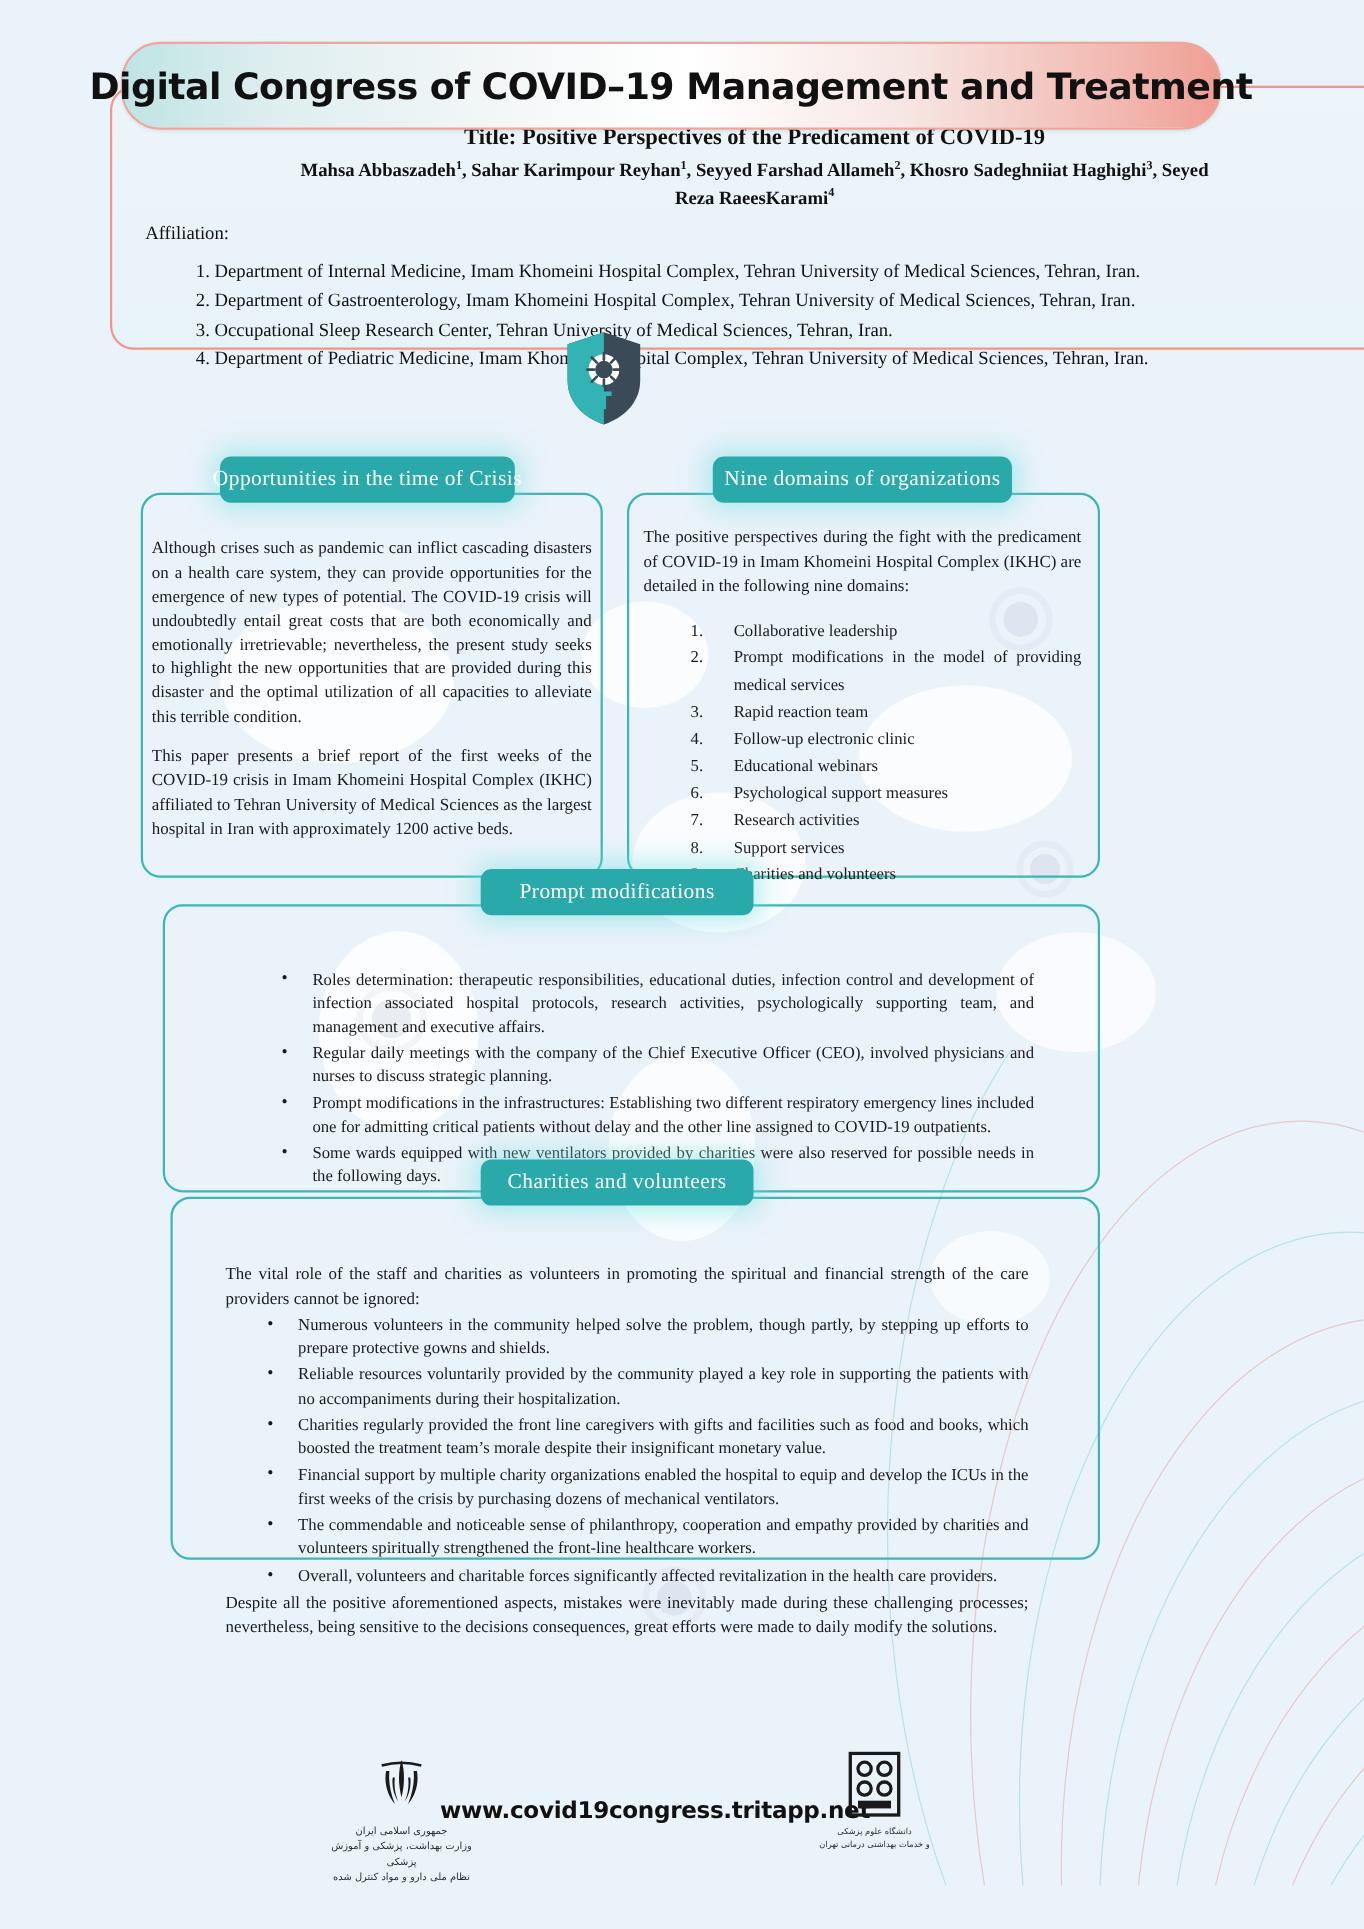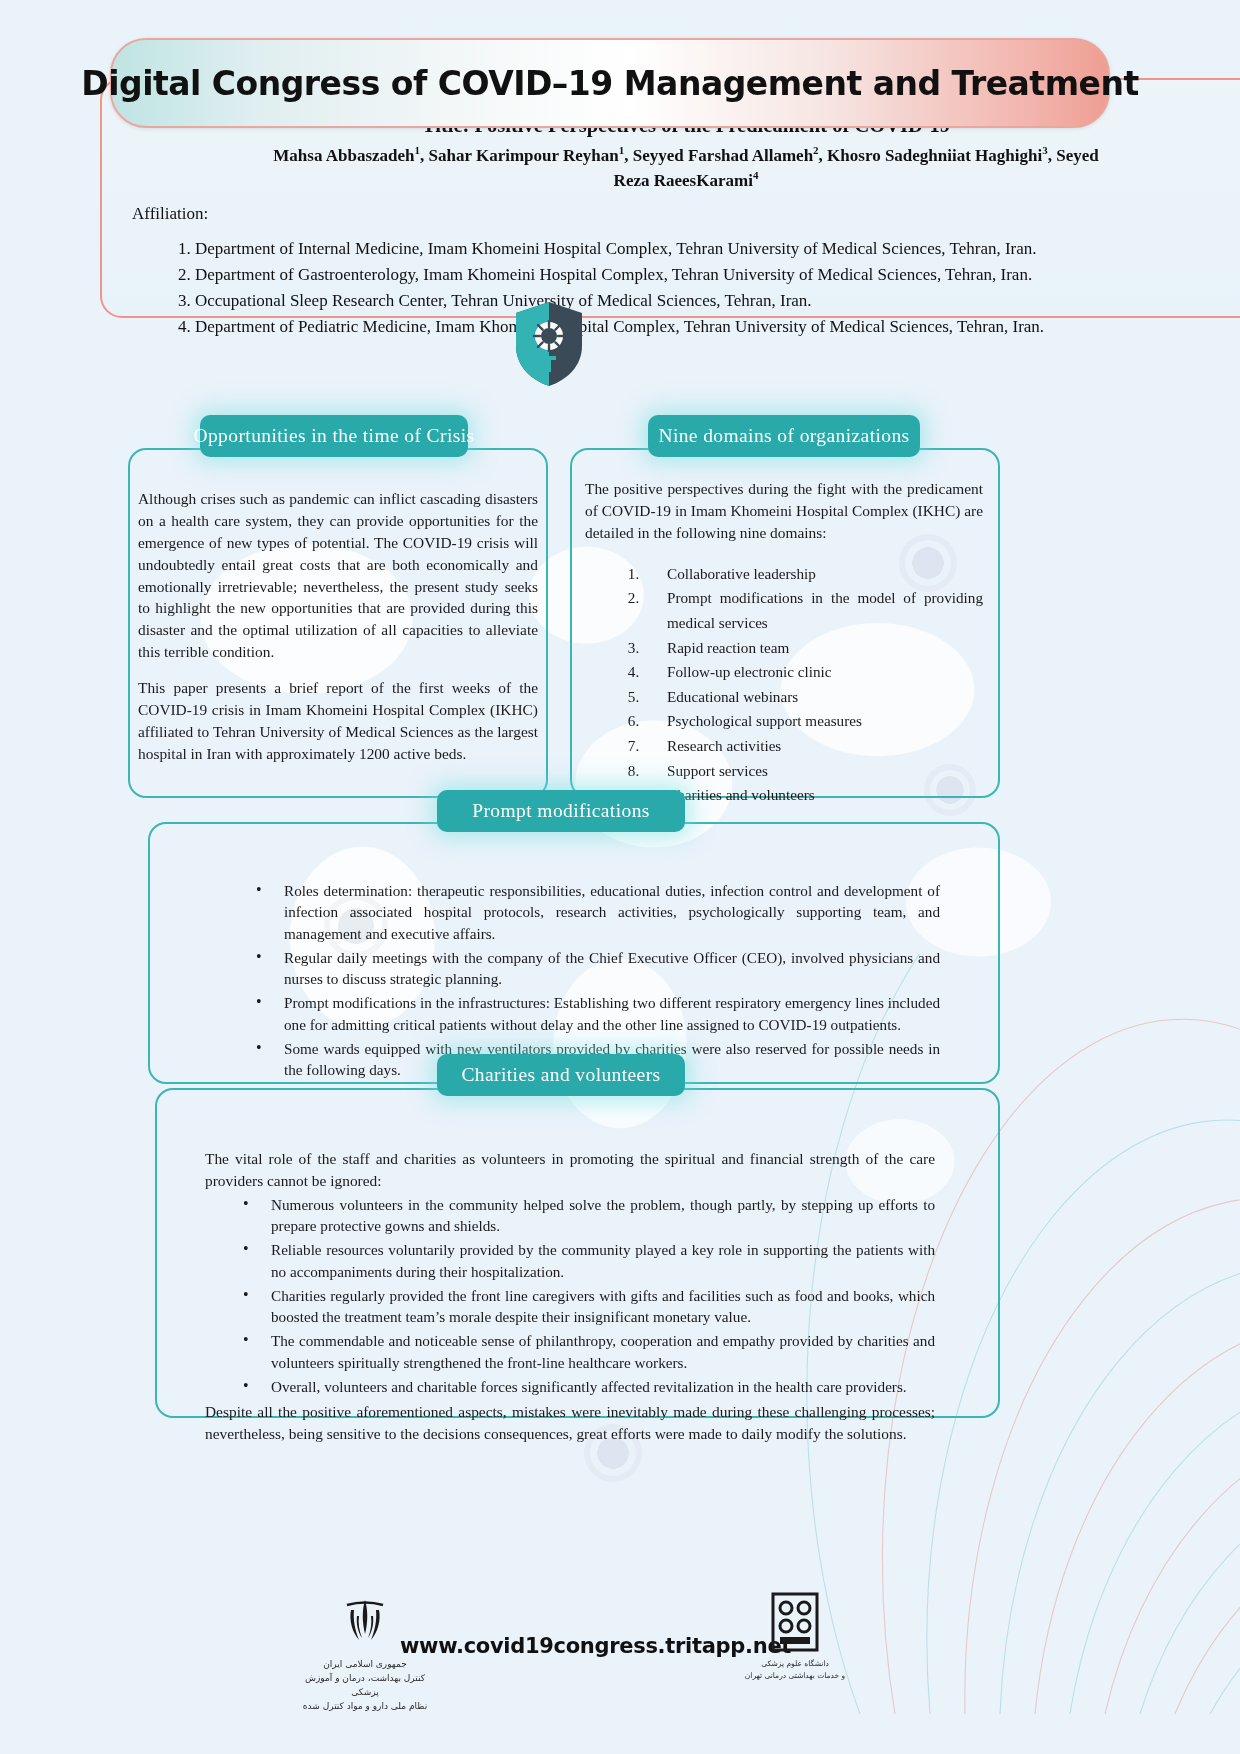--- a/index.html
+++ b/index.html
@@ -32,21 +32,21 @@
     overflow:hidden; opacity:.55;
   }
   .virus-ghost {
     position:absolute; border-radius:50%;
     background:radial-gradient(circle, rgba(190,200,215,.30) 0 48%, transparent 49%);
     box-shadow:0 0 0 6px rgba(190,200,215,.14);
   }
 
   
   .header-band {
-    position:absolute; left:110px; top:38px; width:1000px; height:90px;
+    position:absolute; left:110px; top:38px; width:1000px; height:80px;
     border-radius:36px;
     background:linear-gradient(90deg,#bfe4e3 0%, #dfeef0 14%, #f4f7f8 35%, #ffffff 52%, #f6e5e2 72%, #f2b5ad 92%, #ef9e93 100%);
     border:2px solid #e9a79d;
     display:flex; align-items:center; justify-content:center;
     box-shadow:0 1px 4px rgba(0,0,0,.10);
     z-index:5;
   }
   .header-band .title {
     font-family:"DejaVu Sans", sans-serif;
     font-weight:bold; font-size:33px; letter-spacing:-0.5px; color:#111;
@@ -267,40 +267,41 @@
 <div class="sec-box" id="box-char"></div>
 <div class="sec-tab" id="tab-char">
   <span>Charities and volunteers</span>
 </div>
 <div class="body-text" id="txt-char">
   <p class="lead">The vital role of the staff and charities as volunteers in promoting the spiritual and financial strength of the care providers cannot be ignored:</p>
   <ul class="bullets">
     <li>Numerous volunteers in the community helped solve the problem, though partly, by stepping up efforts to prepare protective gowns and shields.</li>
     <li>Reliable resources voluntarily provided by the community played a key role in supporting the patients with no accompaniments during their hospitalization.</li>
     <li>Charities regularly provided the front line caregivers with gifts and facilities such as food and books, which boosted the treatment team’s morale despite their insignificant monetary value.</li>
+    <li>Financial support by multiple charity organizations enabled the hospital to equip and develop the ICUs in the first weeks of the crisis by purchasing dozens of mechanical ventilators.</li>
     <li>The commendable and noticeable sense of philanthropy, cooperation and empathy provided by charities and volunteers spiritually strengthened the front-line healthcare workers.</li>
     <li>Overall, volunteers and charitable forces significantly affected revitalization in the health care providers.</li>
   </ul>
   <p class="tail">Despite all the positive aforementioned aspects, mistakes were inevitably made during these challenging processes; nevertheless, being sensitive to the decisions consequences, great efforts were made to daily modify the solutions.</p>
 </div>
 
 <div class="footer">
 
   <div class="logo-left">
     <svg width="60" height="58" viewBox="0 0 60 58">
       <path d="M30 4 C27 14 27 26 30 38 C33 26 33 14 30 4 Z" fill="#1a1a1a"></path>
       <path d="M16 14 C14 24 17 36 24 44 C20 34 18 24 19 14 Z" fill="#1a1a1a"></path>
       <path d="M44 14 C46 24 43 36 36 44 C40 34 42 24 41 14 Z" fill="#1a1a1a"></path>
       <path d="M22 20 C21 28 23 36 27 42 C24 34 23 27 24 20 Z" fill="#1a1a1a"></path>
       <path d="M38 20 C39 28 37 36 33 42 C36 34 37 27 36 20 Z" fill="#1a1a1a"></path>
       <path d="M12 9 q18 -5 36 0" stroke="#1a1a1a" stroke-width="2.4" fill="none"></path>
     </svg>
     <div class="logo-fa">
       <div>جمهوری اسلامی ایران</div>
-      <div>کنترل بهداشت، درمان و آموزش پزشکی</div>
+      <div>وزارت بهداشت، پزشکی و آموزش پزشکی</div>
       <div>نظام ملی دارو و مواد کنترل شده</div>
     </div>
   </div>
 
   <div class="footer-url">www.covid19congress.tritapp.net</div>
 
   <div class="logo-right">
     <svg width="56" height="62" viewBox="0 0 56 62">
       <rect x="6" y="2" width="44" height="56" fill="none" stroke="#1a1a1a" stroke-width="3"></rect>
       <circle cx="19" cy="16" r="6" fill="none" stroke="#1a1a1a" stroke-width="3"></circle>

